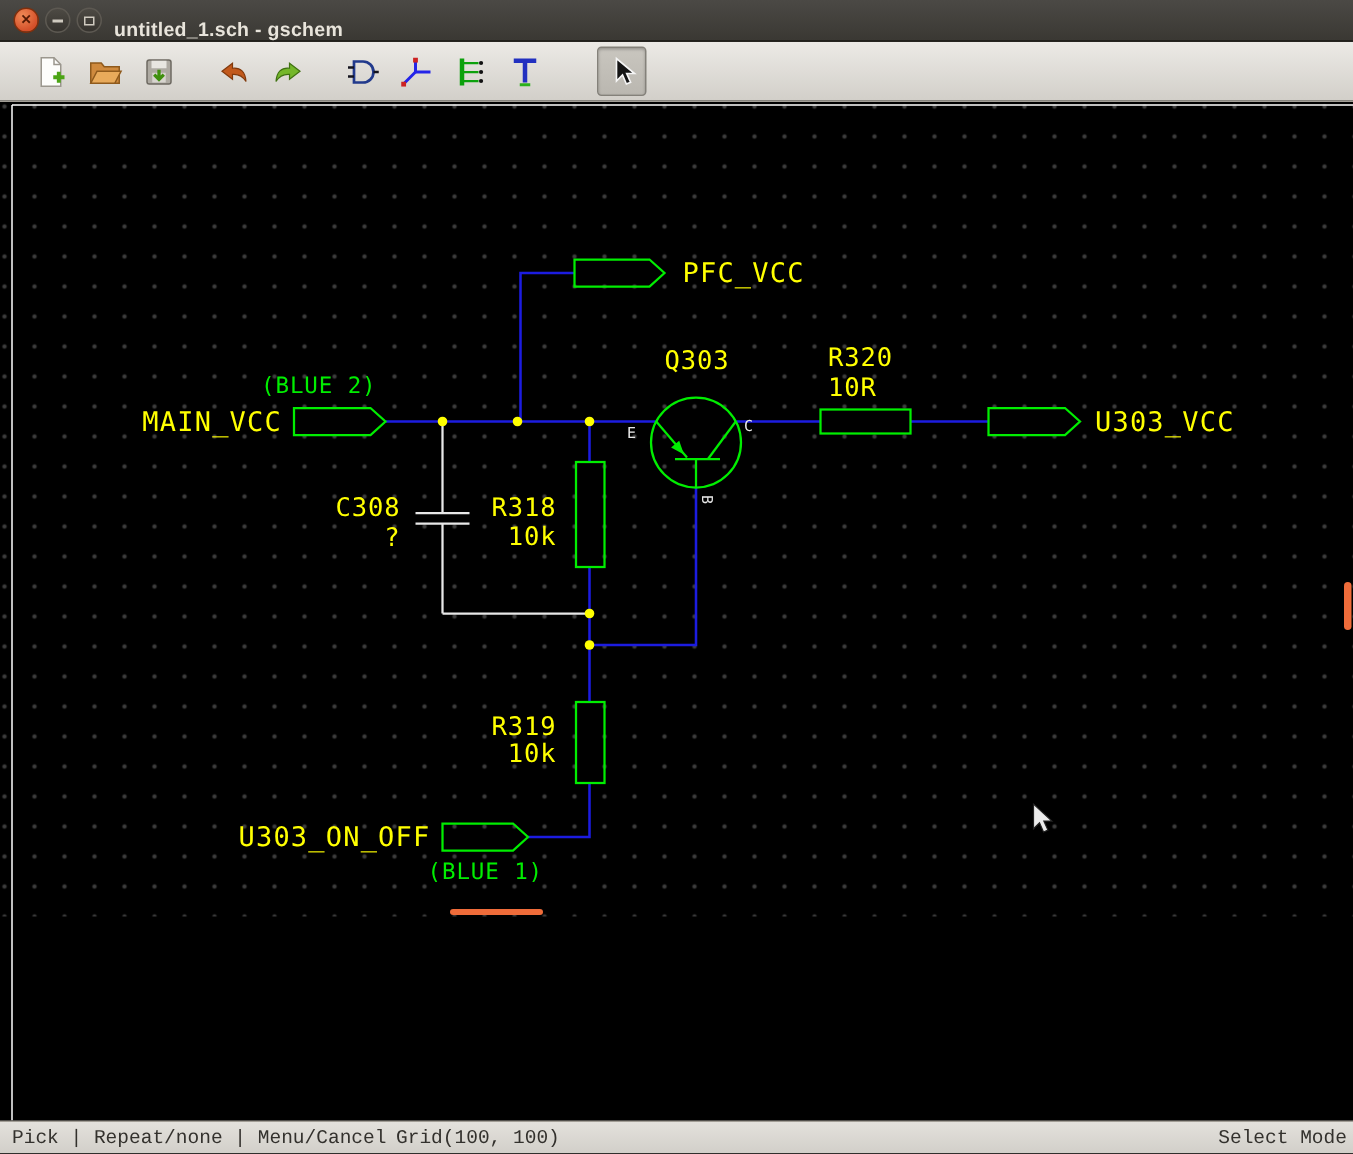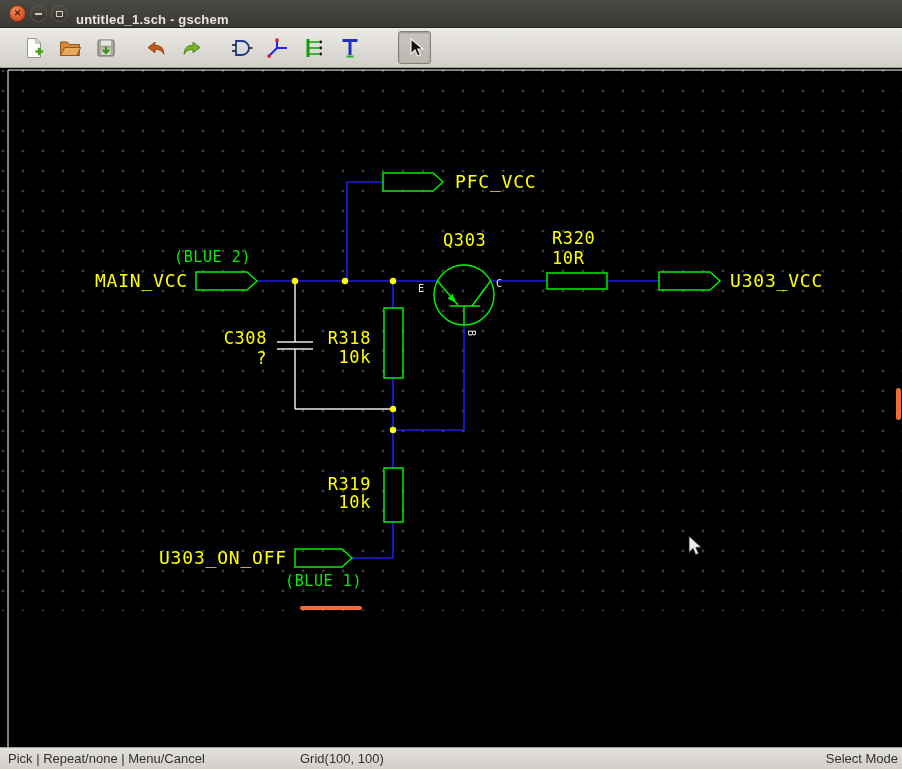--- a/index.html
+++ b/index.html
@@ -44,23 +44,23 @@
   .net{stroke:#1c1ce0;stroke-width:1.7;fill:none;}
   .grn{stroke:#00ee00;stroke-width:1.5;fill:none;}
   .pin{stroke:#e8e8e8;stroke-width:1.5;fill:none;}
 
   .vthumb{position:absolute;right:1px;top:320px;width:5px;height:32px;background:#ef6c3a;border-radius:3px;}
   .hthumb{position:absolute;left:300px;bottom:1px;width:62px;height:4px;background:#ef6c3a;border-radius:2px;}
 
   
   .statusbar{position:absolute;left:0;top:747px;width:902px;height:22px;
     background:linear-gradient(#e3e1dc,#d2cfc9);border-top:1px solid #a29e96;box-sizing:border-box;
-    font-size:13px;color:#33312d;}
+    font-size:13px;color:#33312d;font-family:Liberation Mono, monospace;}
   .sb-left{position:absolute;left:8px;top:3px;}
-  .sb-grid{position:absolute;left:264px;top:3px;margin-left:36px;}
+  .sb-grid{position:absolute;left:264px;top:3px;}
   .sb-mode{position:absolute;right:4px;top:3px;}
 </style>
 </head>
 <body>
 
 <div class="window">
 
   <div class="titlebar">
     <div class="tb-btn tb-close">✕</div>
     <div class="tb-btn tb-min">

